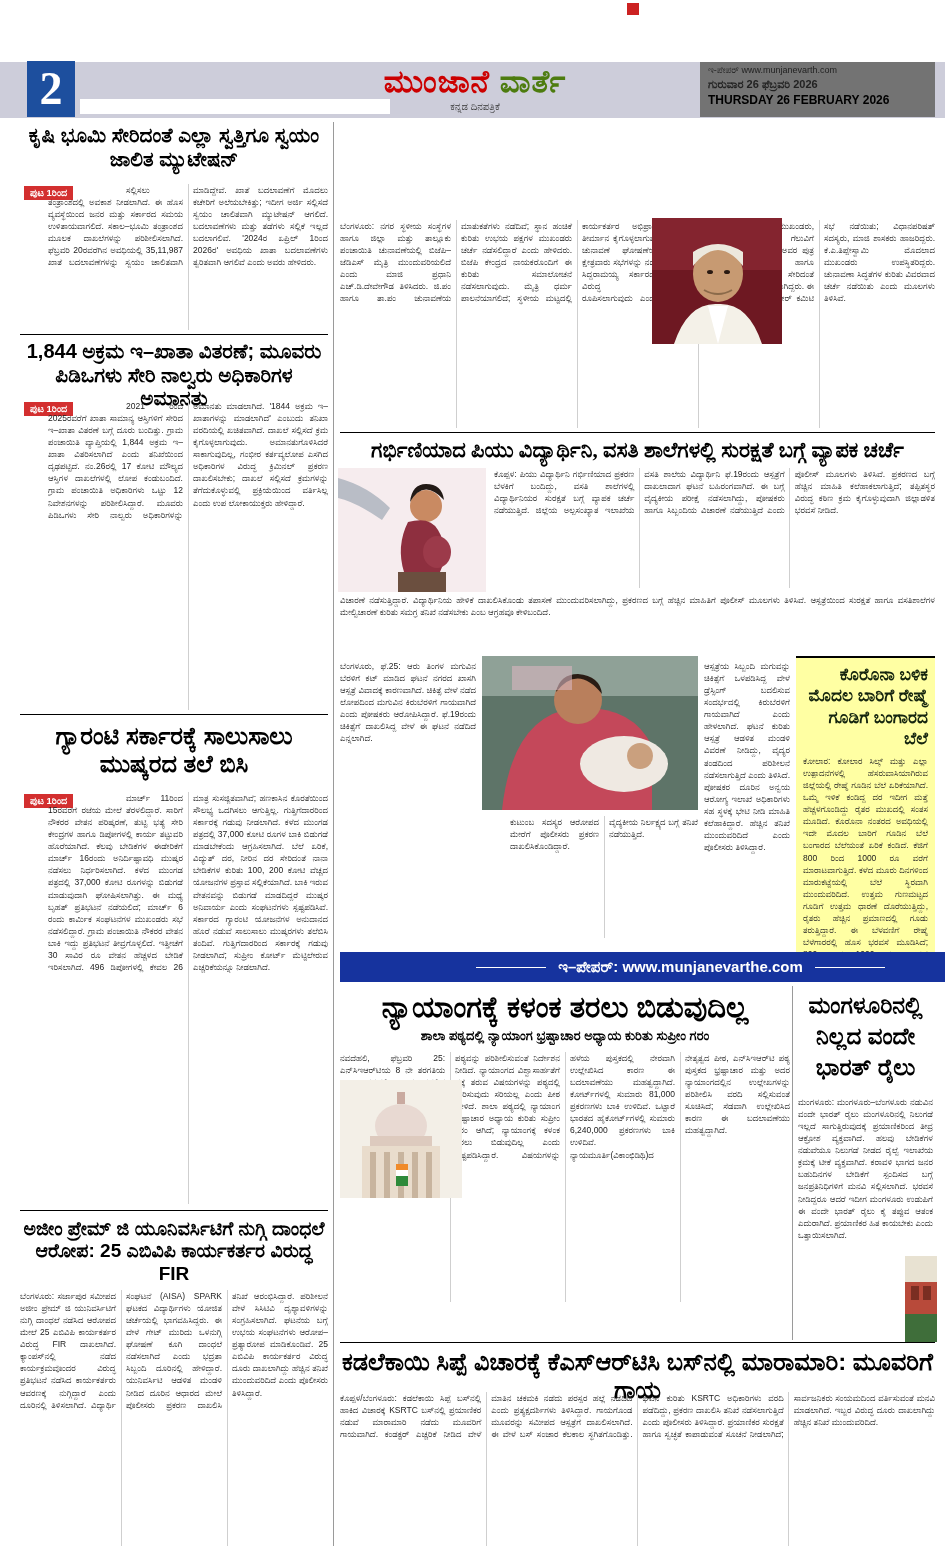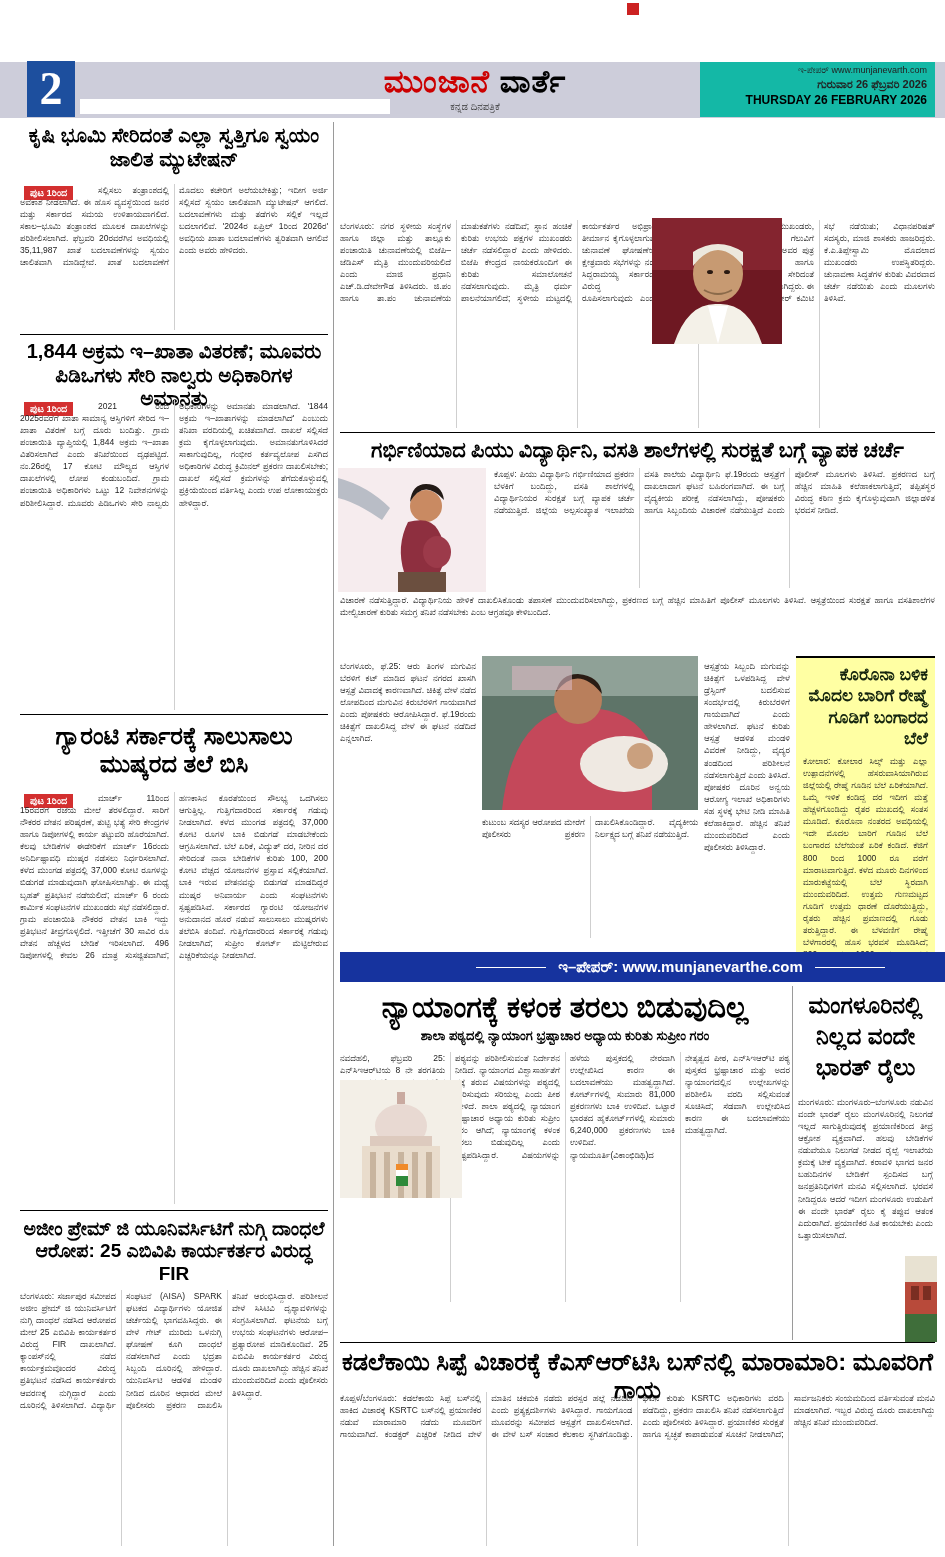--- a/index.html
+++ b/index.html
@@ -8,21 +8,21 @@
   #page {
     position:relative; width:945px; height:1557px; background:#ffffff;
     margin:0 auto; overflow:hidden; color:#111;
   }
   .abs { position:absolute; }
   .hl { font-weight:bold; color:#000; text-align:center; line-height:1.18; }
   .body-txt {
     font-size:8.5px; line-height:1.42; text-align:justify; color:#222;
     overflow:hidden; height:100%;
   }
-  .cols2 { column-count:2; column-gap:10px; column-rule:1px solid #cfcfcf; }
+  .cols2 { column-count:2; column-gap:10px; column-rule:1px solid #cfcfcf;margin-left:28px; }
   .cols3 { column-count:3; column-gap:10px; column-rule:1px solid #cfcfcf; }
   .cols4 { column-count:4; column-gap:10px; column-rule:1px solid #cfcfcf; }
   .cols5 { column-count:5; column-gap:10px; column-rule:1px solid #cfcfcf; }
   .tag {
     display:inline-block; background:#d32f2f; color:#fff; font-size:9.5px;
     font-weight:bold; padding:1px 6px; line-height:1.3;
   }
   .hr { background:#000; height:1px; }
   .vr { background:#9a9a9a; width:1px; }
   .photo { display:block; }
@@ -37,26 +37,26 @@
 
   <div class="abs" style="left:0;top:62px;width:945px;height:56px;background:#cdcdda;"></div>
   <div class="abs" style="left:80px;top:99px;width:310px;height:15px;background:#ffffff;"></div>
 
   <div class="abs" style="left:27px;top:61px;width:48px;height:56px;background:#1d4f9e;color:#fff;
        font-family:'Liberation Serif',serif;font-weight:bold;font-size:46px;text-align:center;line-height:56px;">2</div>
 
   <div class="abs" style="left:330px;top:66px;width:290px;text-align:center;">
     <div style="font-size:31px;font-weight:bold;letter-spacing:1px;line-height:1.0;">
       <span style="color:#cc0000;">ಮುಂಜಾನೆ</span>
-      <span style="color:#000000;">ವಾರ್ತೆ</span>
+      <span style="color:#4d7c0f;">ವಾರ್ತೆ</span>
     </div>
     <div style="font-size:10px;color:#333;margin-top:4px;">ಕನ್ನಡ ದಿನಪತ್ರಿಕೆ</div>
   </div>
 
-  <div class="abs" style="left:700px;top:62px;width:235px;height:55px;background:#14b8a6;padding:3px 8px;text-align:right;">
+  <div class="abs" style="left:700px;top:62px;width:235px;height:55px;background:#737373;padding:3px 8px;">
     <div style="font-size:9px;color:#222;">ಇ-ಪೇಪರ್ www.munjanevarth.com</div>
     <div style="font-size:11px;font-weight:bold;color:#222;margin-top:2px;">ಗುರುವಾರ 26 ಫೆಬ್ರವರಿ 2026</div>
     <div style="font-size:12px;font-weight:bold;color:#000;margin-top:2px;">THURSDAY 26 FEBRUARY 2026</div>
   </div>
 
   <div class="abs vr" style="left:333px;top:122px;height:1424px;"></div>
 
   <div class="abs hl" style="left:20px;top:124px;width:308px;font-size:20px;">ಕೃಷಿ ಭೂಮಿ ಸೇರಿದಂತೆ ಎಲ್ಲಾ ಸ್ವತ್ತಿಗೂ ಸ್ವಯಂ ಜಾಲಿತ ಮ್ಯುಟೇಷನ್</div>
   <div class="abs" style="left:24px;top:182px;">
     <span class="tag">ಪುಟ 1ರಿಂದ</span>

